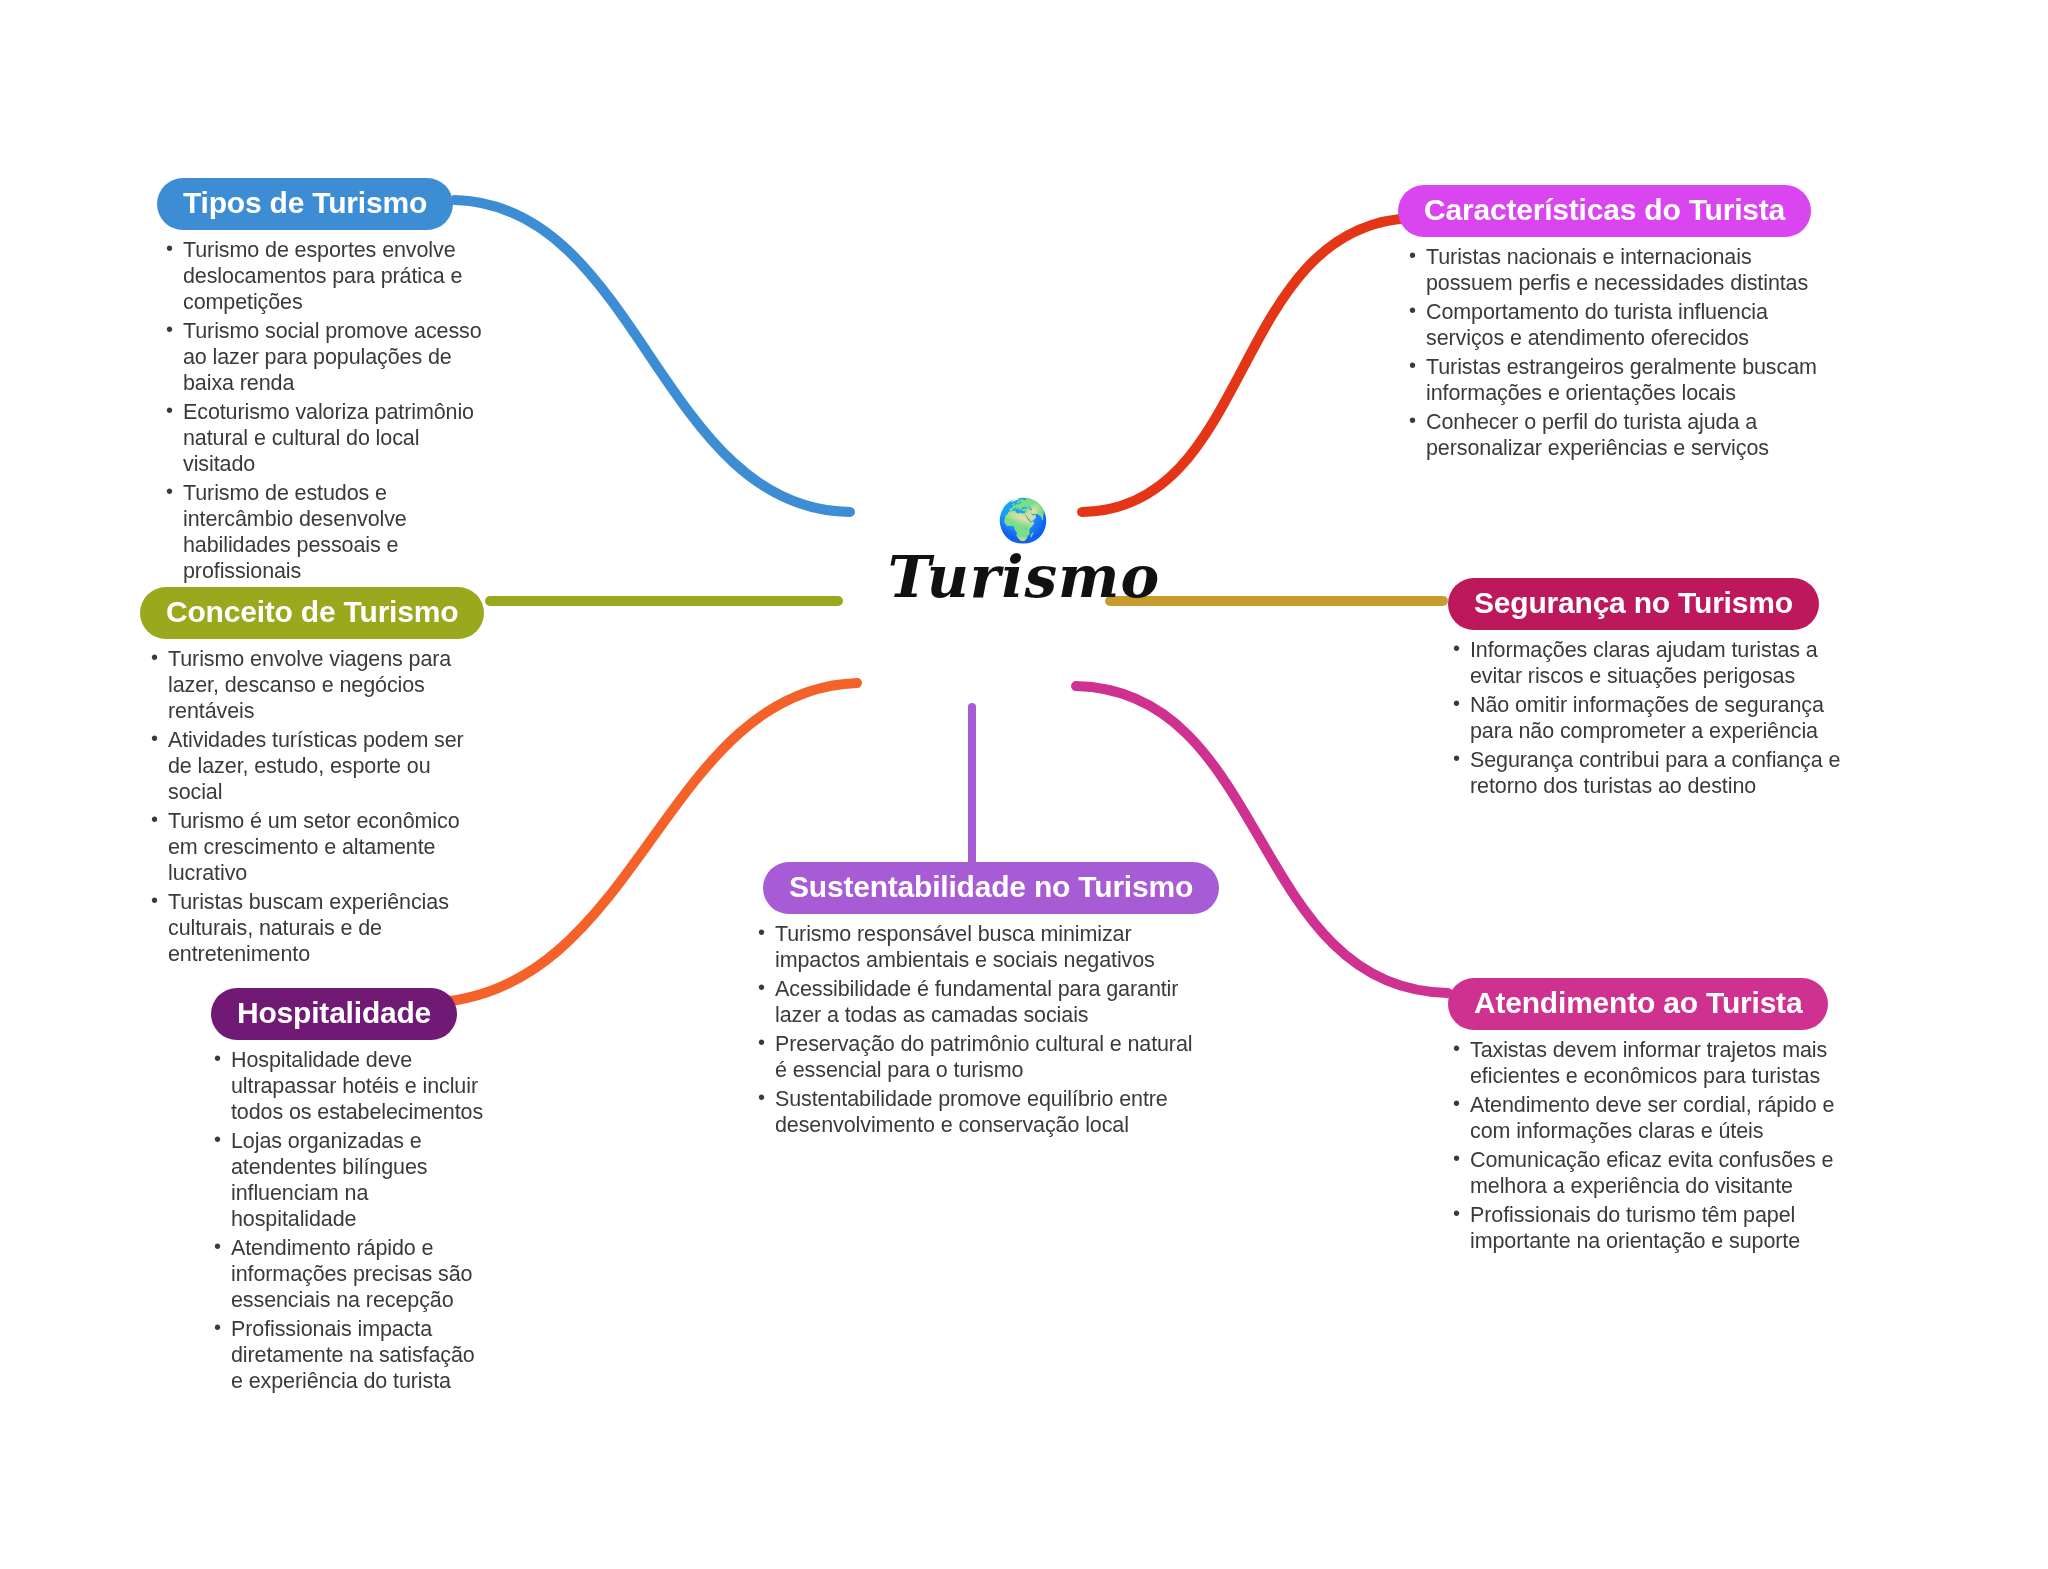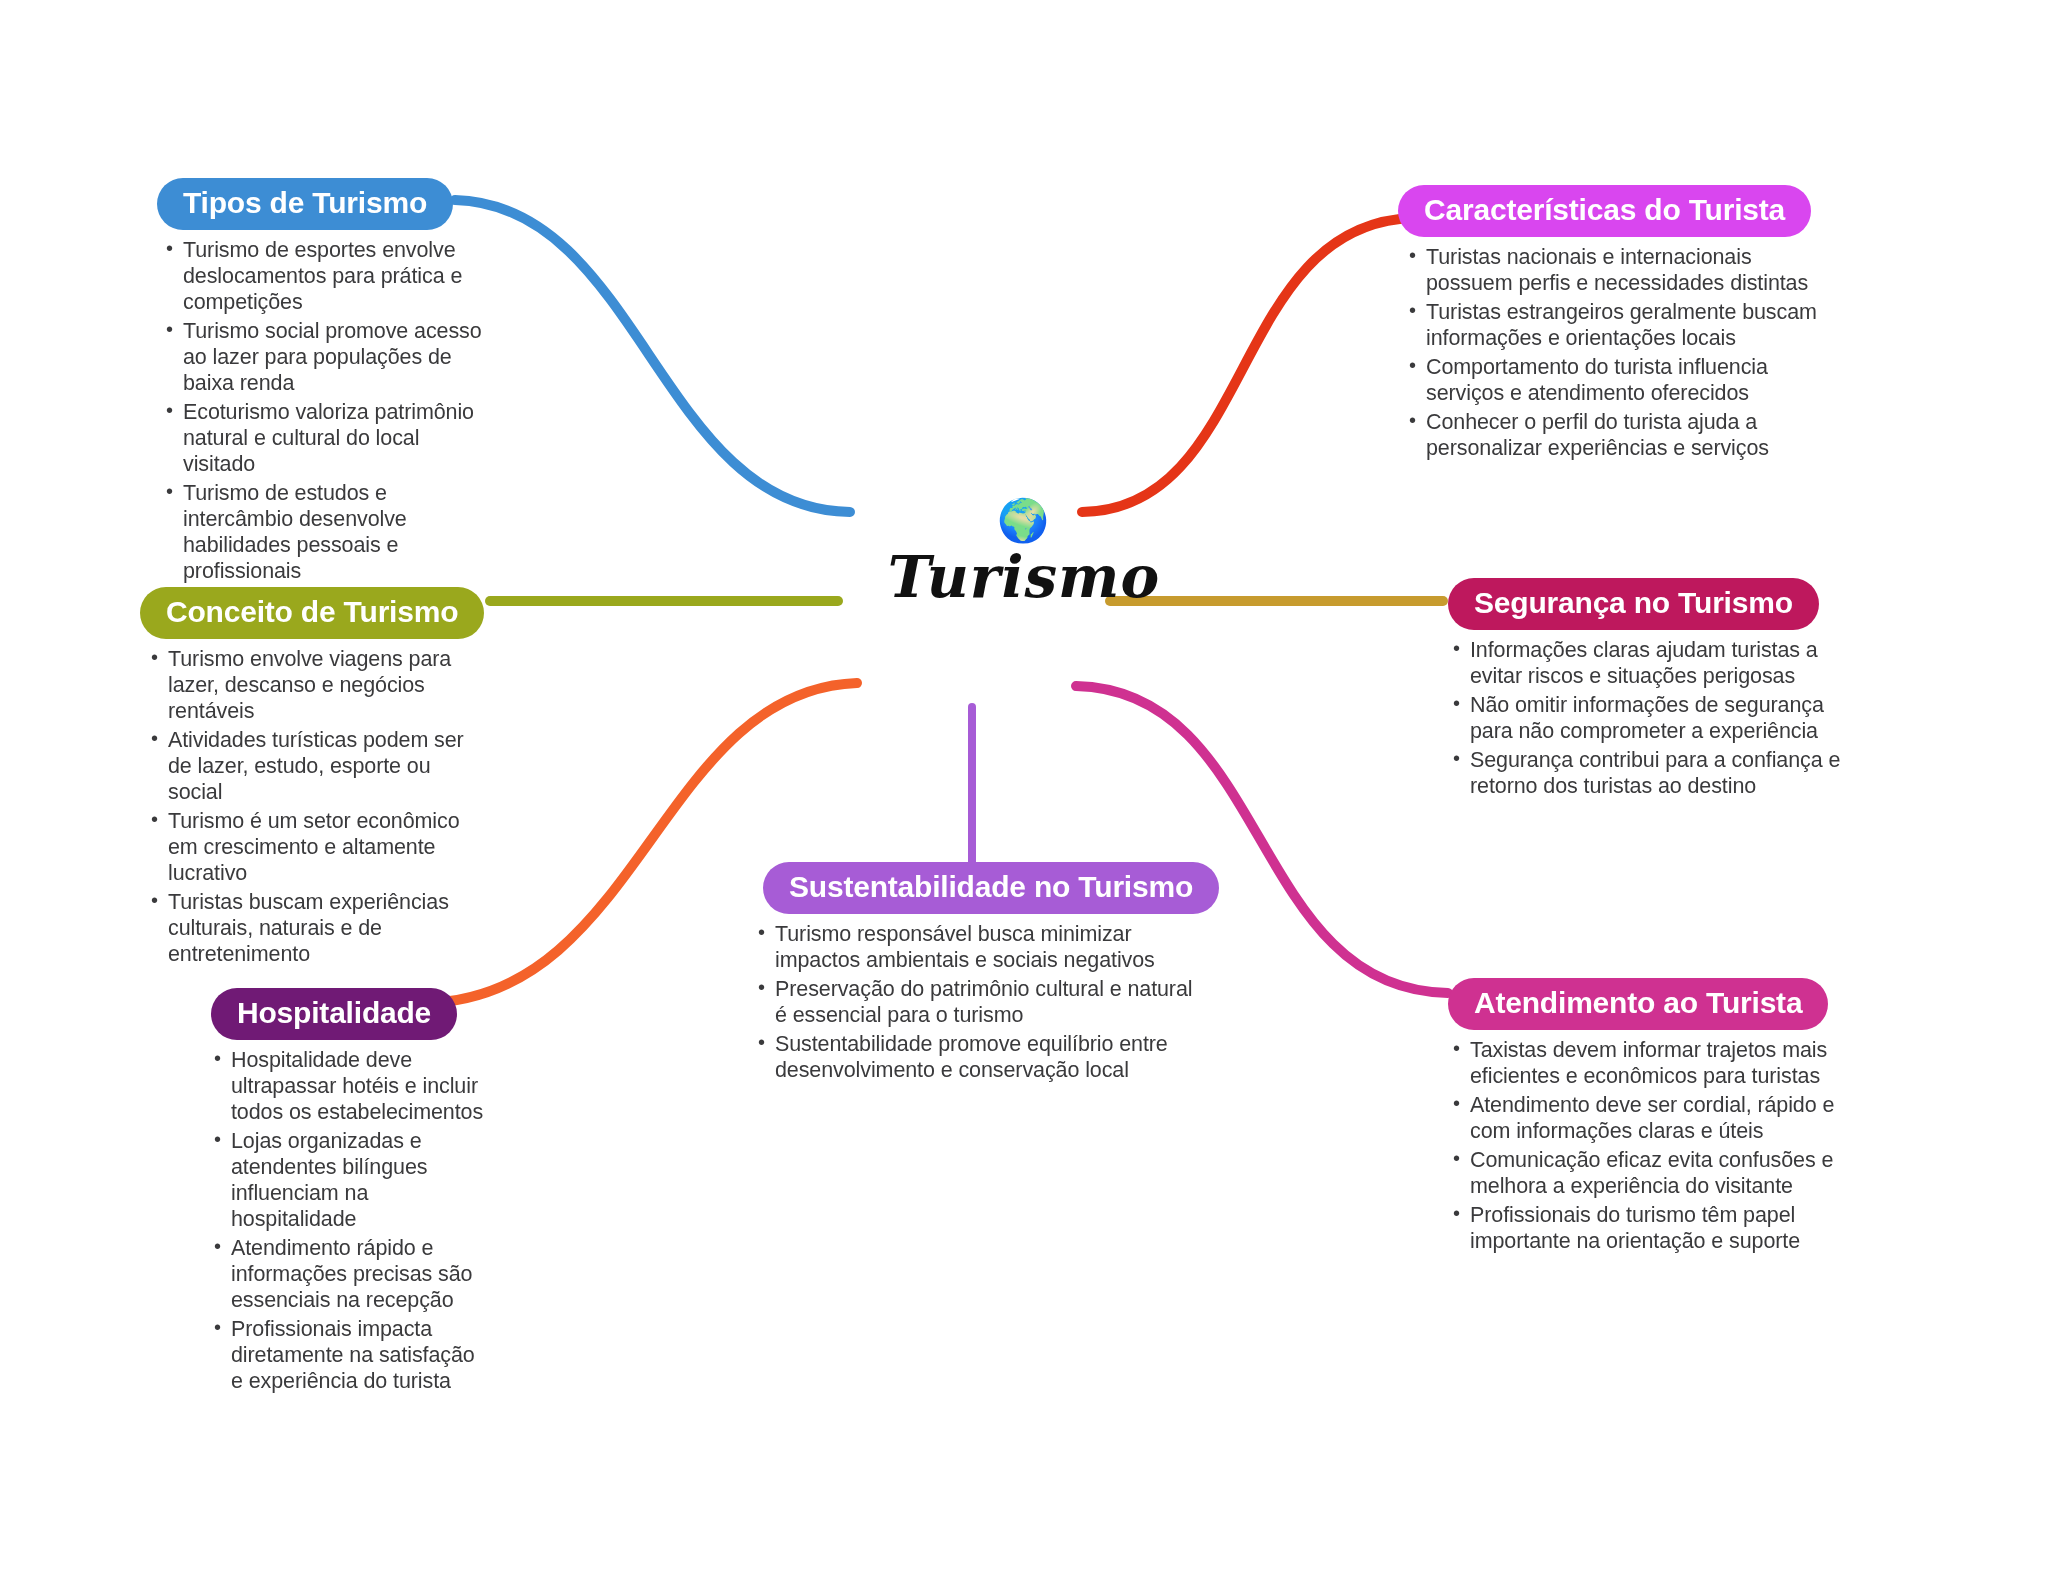--- a/index.html
+++ b/index.html
@@ -155,31 +155,32 @@
       <li>Lojas organizadas e atendentes bilíngues influenciam na hospitalidade</li>
       <li>Atendimento rápido e informações precisas são essenciais na recepção</li>
       <li>Profissionais impacta diretamente na satisfação e experiência do turista</li>
     </ul>
   </div>
 
   <div class="branch b-sust">
     <div class="pill" style="background: rgb(167, 92, 214);">Sustentabilidade no Turismo</div>
     <ul class="bullets">
       <li>Turismo responsável busca minimizar impactos ambientais e sociais negativos</li>
+      <li>Acessibilidade é fundamental para garantir lazer a todas as camadas sociais</li>
       <li>Preservação do patrimônio cultural e natural é essencial para o turismo</li>
       <li>Sustentabilidade promove equilíbrio entre desenvolvimento e conservação local</li>
     </ul>
   </div>
 
   <div class="branch b-carac">
     <div class="pill" style="background: #d946ef;">Características do Turista</div>
     <ul class="bullets">
       <li>Turistas nacionais e internacionais possuem perfis e necessidades distintas</li>
+      <li>Comportamento do turista influencia serviços e atendimento oferecidos</li>
       <li>Turistas estrangeiros geralmente buscam informações e orientações locais</li>
-      <li>Comportamento do turista influencia serviços e atendimento oferecidos</li>
       <li>Conhecer o perfil do turista ajuda a personalizar experiências e serviços</li>
     </ul>
   </div>
 
   <div class="branch b-seg">
     <div class="pill" style="background: #be185d;">Segurança no Turismo</div>
     <ul class="bullets">
       <li>Informações claras ajudam turistas a evitar riscos e situações perigosas</li>
       <li>Não omitir informações de segurança para não comprometer a experiência</li>
       <li>Segurança contribui para a confiança e retorno dos turistas ao destino</li>

